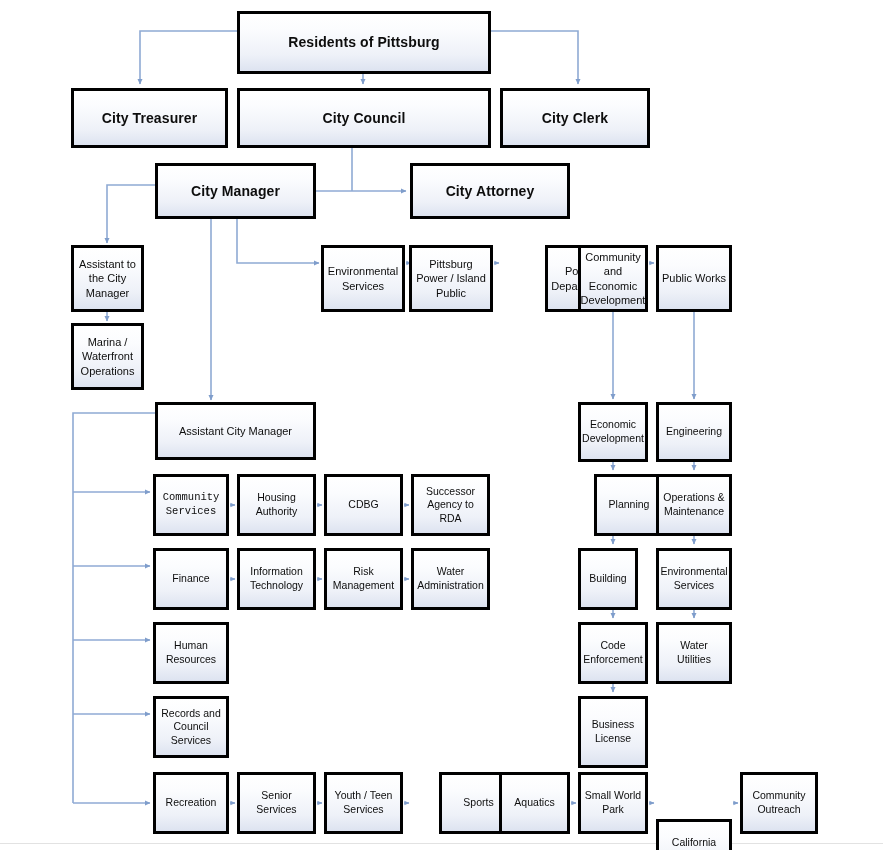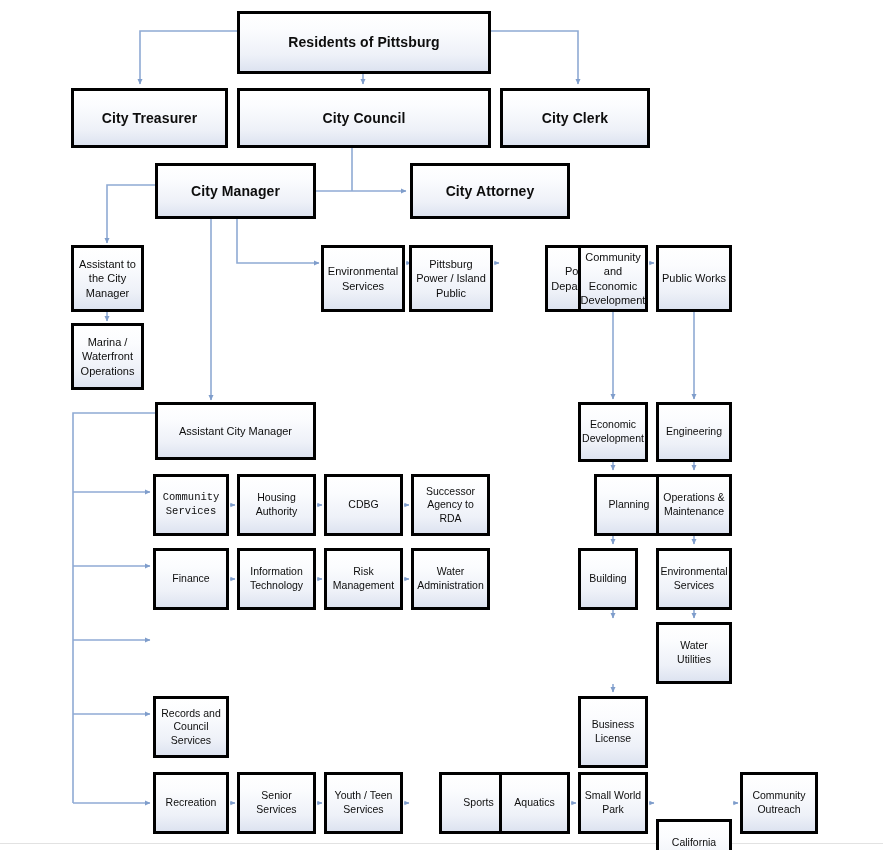--- a/index.html
+++ b/index.html
@@ -191,20 +191,23 @@
   <div class="node lvl-leaf" style="left:237px;top:548px;width:79px;height:62px;">
     <span>Information Technology</span>
   </div>
   <div class="node lvl-leaf" style="left:324px;top:548px;width:79px;height:62px;">
     <span>Risk Management</span>
   </div>
   <div class="node lvl-leaf" style="left:411px;top:548px;width:79px;height:62px;">
     <span>Water Administration</span>
   </div>
 
+  <div class="node lvl-leaf" style="left:153px;top:622px;width:76px;height:62px;">
+    <span>Human Resources</span>
+  </div>
 
   <div class="node lvl-leaf" style="left:153px;top:696px;width:76px;height:62px;">
     <span>Records and Council Services</span>
   </div>
 
   <div class="node lvl-leaf" style="left:153px;top:772px;width:76px;height:62px;">
     <span>Recreation</span>
   </div>
   <div class="node lvl-leaf" style="left:237px;top:772px;width:79px;height:62px;">
     <span>Senior Services</span>
@@ -230,20 +233,23 @@
 
   <div class="node lvl-leaf" style="left:578px;top:402px;width:70px;height:60px;">
     <span>Economic Development</span>
   </div>
   <div class="node lvl-leaf" style="left:578px;top:474px;width:70px;height:62px;margin-left:16px;">
     <span>Planning</span>
   </div>
   <div class="node lvl-leaf" style="left:578px;top:548px;width:60px;height:62px;">
     <span>Building</span>
   </div>
+  <div class="node lvl-leaf" style="left:578px;top:622px;width:70px;height:62px;">
+    <span>Code Enforcement</span>
+  </div>
   <div class="node lvl-leaf" style="left:578px;top:696px;width:70px;height:72px;align-items:center;">
     <span>Business License</span>
   </div>
 
   <div class="node lvl-leaf" style="left:656px;top:402px;width:76px;height:60px;">
     <span>Engineering</span>
   </div>
   <div class="node lvl-leaf" style="left:656px;top:474px;width:76px;height:62px;">
     <span>Operations &amp; Maintenance</span>
   </div>

